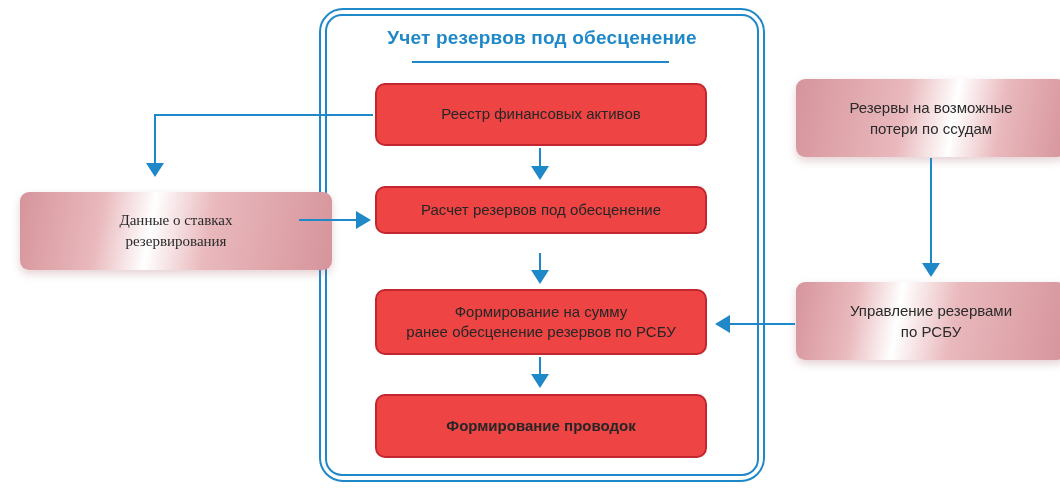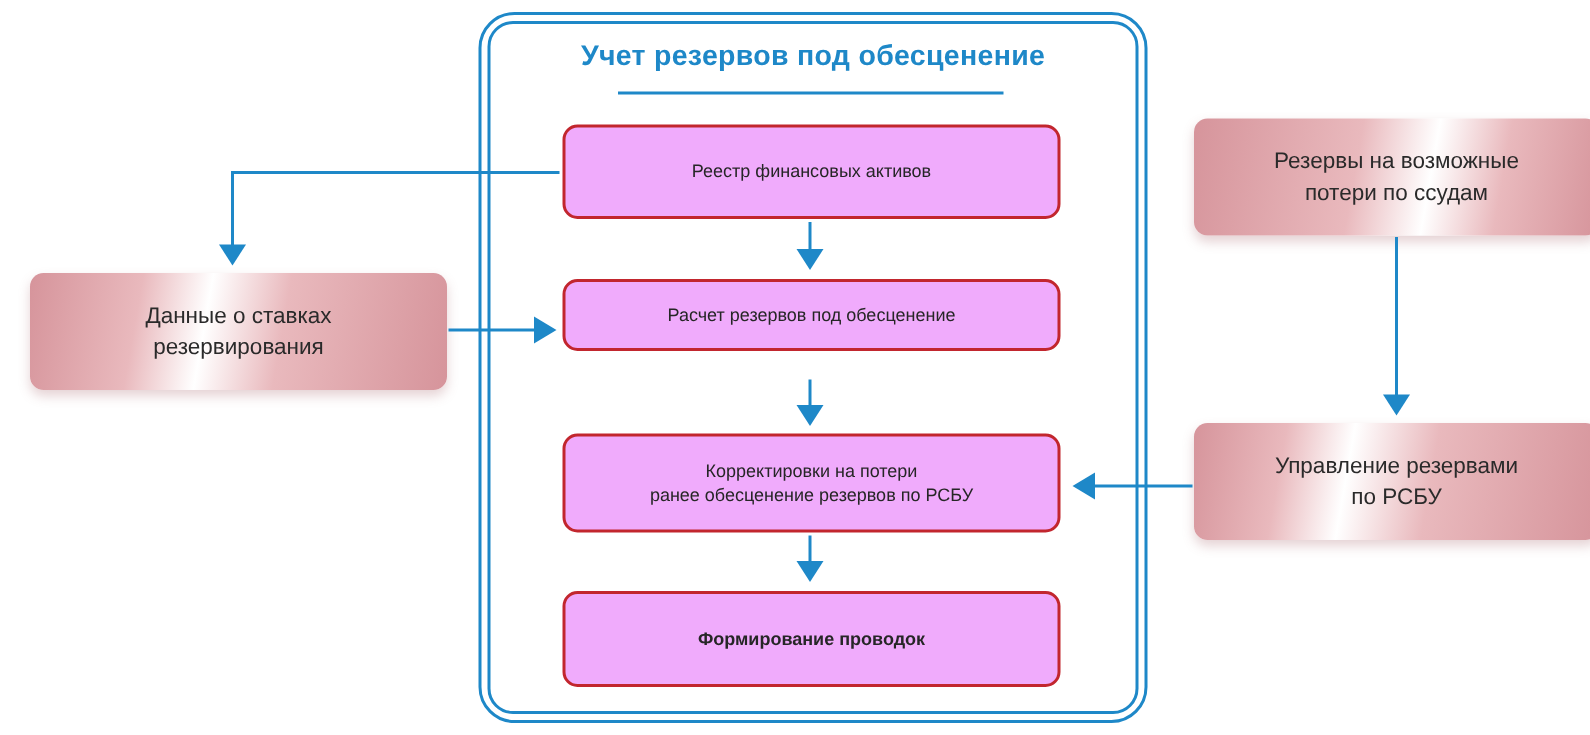--- a/index.html
+++ b/index.html
@@ -25,41 +25,42 @@
     text-align:center;color:#1e88c8;
     font-size:19px;font-weight:bold;letter-spacing:.2px;
   }
   .title-underline{
     position:absolute;left:400px;top:61px;width:257px;height:2px;
     background:#1e88c8;
   }
   
   .flow-box{
     position:absolute;left:363px;width:332px;
-    background:#f0abfc;border:2px solid #c2262e;border-radius:10px;
+    background:#ef4444;border:2px solid #c2262e;border-radius:10px;
     display:flex;flex-direction:column;align-items:center;justify-content:center;
-    text-align:center;font-size:12px;color:#262626;line-height:1.35;
+    text-align:center;font-size:15px;color:#262626;line-height:1.35;
     box-sizing:border-box;
   }
   .flow-box .line{display:block;}
   #box-registry   {top:83px;  height:63px;}
   #box-calc       {top:186px; height:48px;}
   #box-adjust     {top:289px; height:66px;}
   #box-postings   {top:394px; height:64px;font-weight:bold;}
   
   .side-box{
     position:absolute;border-radius:9px;
     display:flex;flex-direction:column;align-items:center;justify-content:center;
     text-align:center;font-size:15px;color:#2a2a2a;line-height:1.4;
     box-shadow:0 4px 8px rgba(160,95,100,.28);
   }
   .side-box .line{display:block;}
   #side-rates{
-    left:8px;top:182px;width:278px;height:78px;
+    left:8px;top:192px;width:312px;height:78px;
     background:linear-gradient(100deg,#d6949b 0%,#e9b9bd 26%,#ffffff 42%,#e9b9bd 60%,#d6949b 100%);
+    font-family:Liberation Serif, serif;
   }
   #side-loanloss{
     left:784px;top:79px;width:270px;height:78px;
     background:linear-gradient(100deg,#d6949b 0%,#e9b9bd 40%,#ffffff 58%,#e9b9bd 75%,#d6949b 100%);
   }
   #side-rsbu{
     left:784px;top:282px;width:270px;height:78px;
     background:linear-gradient(100deg,#d6949b 0%,#e9b9bd 22%,#ffffff 38%,#e9b9bd 58%,#d6949b 100%);
   }
   .arrow-layer{
@@ -84,21 +85,21 @@
 
   <div class="flow-box" id="box-registry">
     <span class="line">Реестр финансовых активов</span>
   </div>
 
   <div class="flow-box" id="box-calc">
     <span class="line">Расчет резервов под обесценение</span>
   </div>
 
   <div class="flow-box" id="box-adjust">
-    <span class="line">Корректировки на потери</span>
+    <span class="line">Формирование на сумму</span>
     <span class="line">ранее обесценение  резервов по РСБУ</span>
   </div>
 
   <div class="flow-box" id="box-postings">
     <span class="line">Формирование проводок</span>
   </div>
 
   <div class="side-box" id="side-rates">
     <span class="line">Данные о ставках</span>
     <span class="line">резервирования</span>

